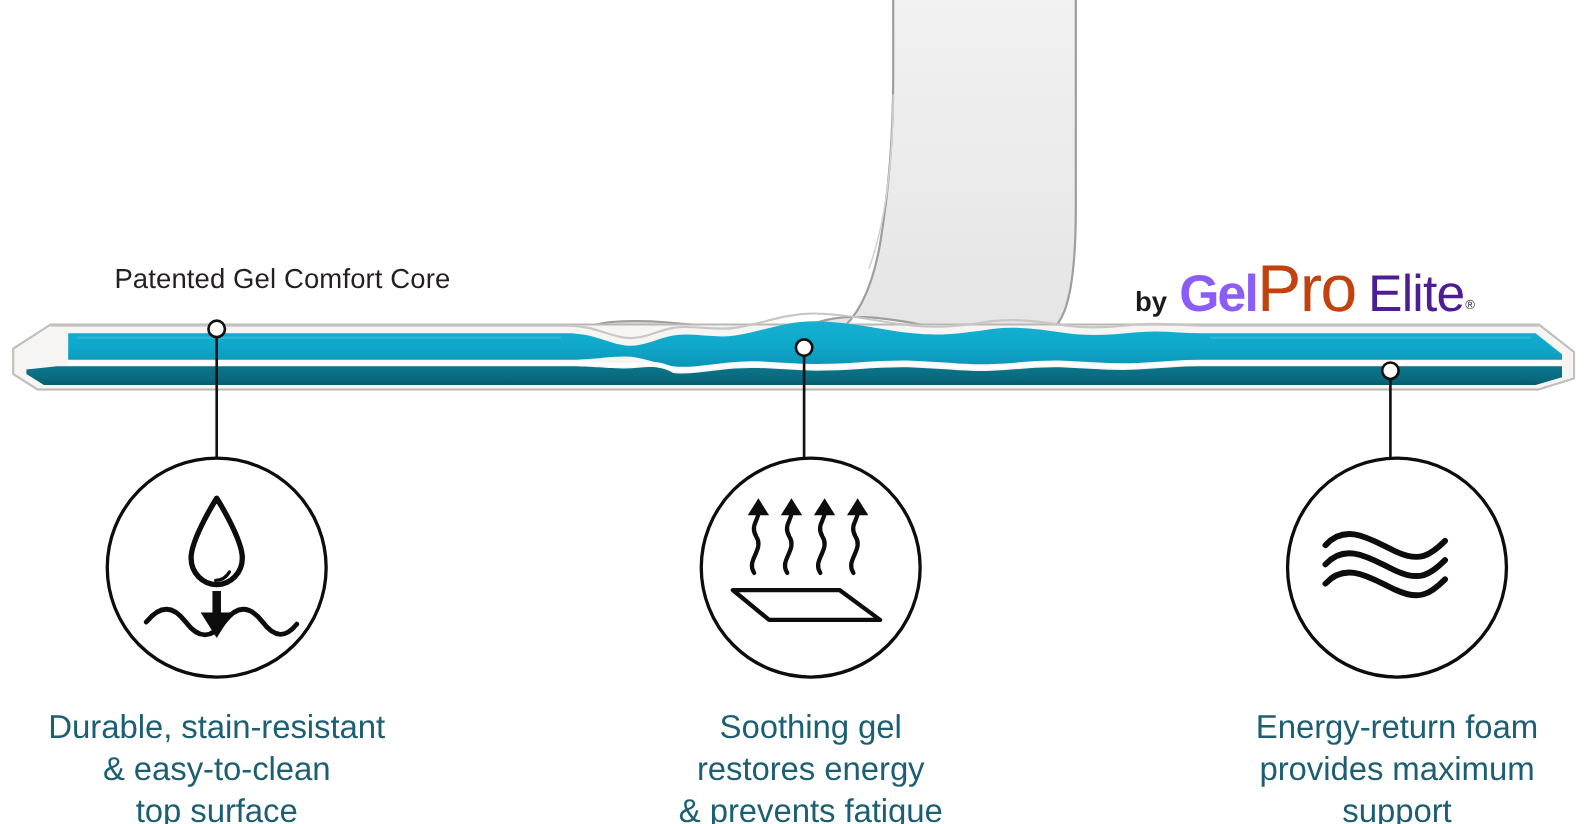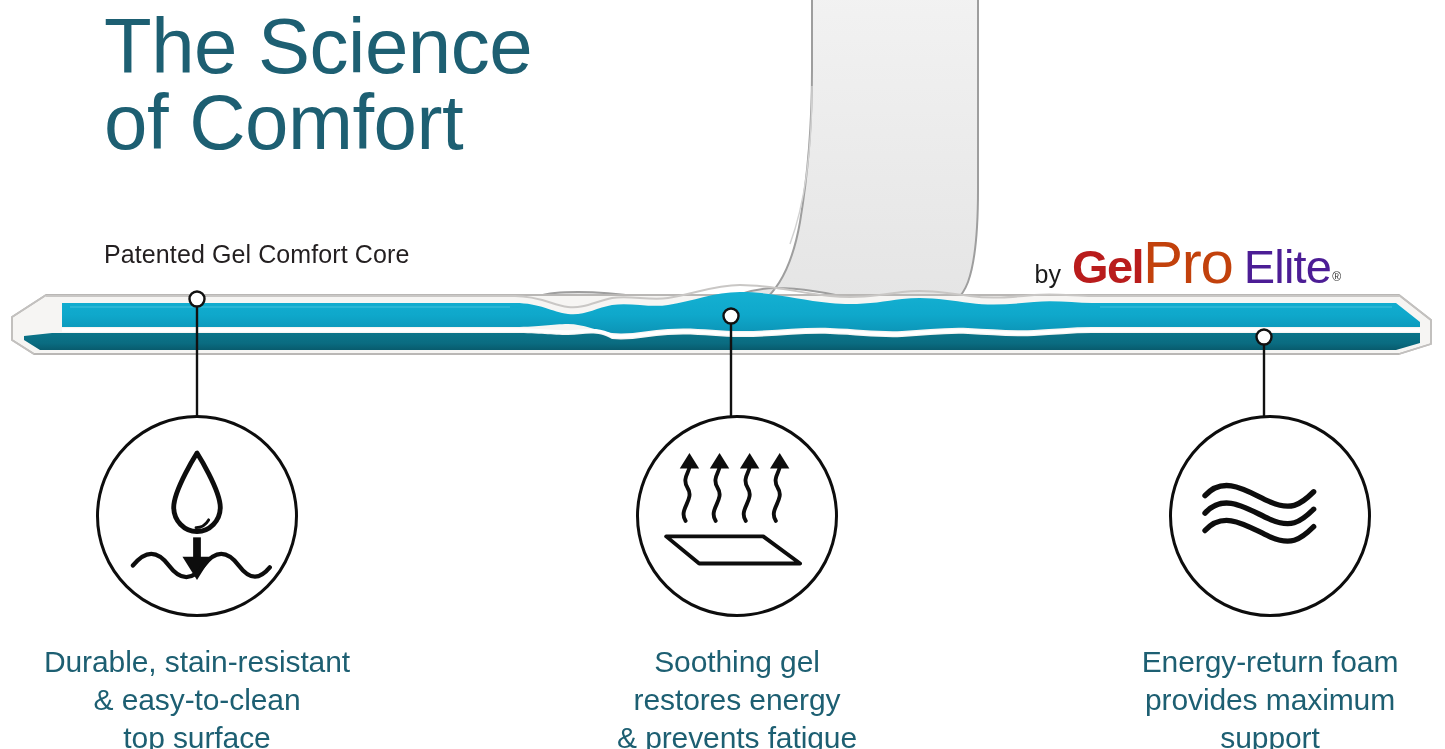--- a/index.html
+++ b/index.html
@@ -50,30 +50,30 @@
     position: absolute;
     right: 104px;
     top: 228px;
     display: flex;
     align-items: baseline;
     color: #111111;
     white-space: nowrap;
   }
   #brand .by {
     font-size: 25px;
-    font-weight: 400;
+    font-weight: 700;
     letter-spacing: 0px;
     margin-right: 11px;
     color: #1a1a1a;
   }
   #brand .gel {
     font-size: 47px;
     font-weight: 700;
     letter-spacing: -1.6px;
-    color: #b91c1c;
+    color: #8b5cf6;
     text-align: right;
   }
   #brand .pro {
     font-size: 60px;
     font-weight: 400;
     letter-spacing: -1.2px;
     color: #c2410c;
   }
   #brand .elite {
     font-size: 47px;
@@ -132,22 +132,20 @@
     color: #1d5f72;
     letter-spacing: -0.1px;
     white-space: pre-line;
   }
 </style>
 </head>
 <body>
 
 <div id="stage">
 
-  <div id="headline">The Science
-of Comfort</div>
 
   <div id="core-label">Patented Gel Comfort Core</div>
 
   <div id="brand">
     <span class="by">by</span>
     <span class="gel">Gel</span>
     <span class="pro">Pro</span>
     <span class="elite">Elite</span>
     <span class="rmark">®</span>
   </div>

